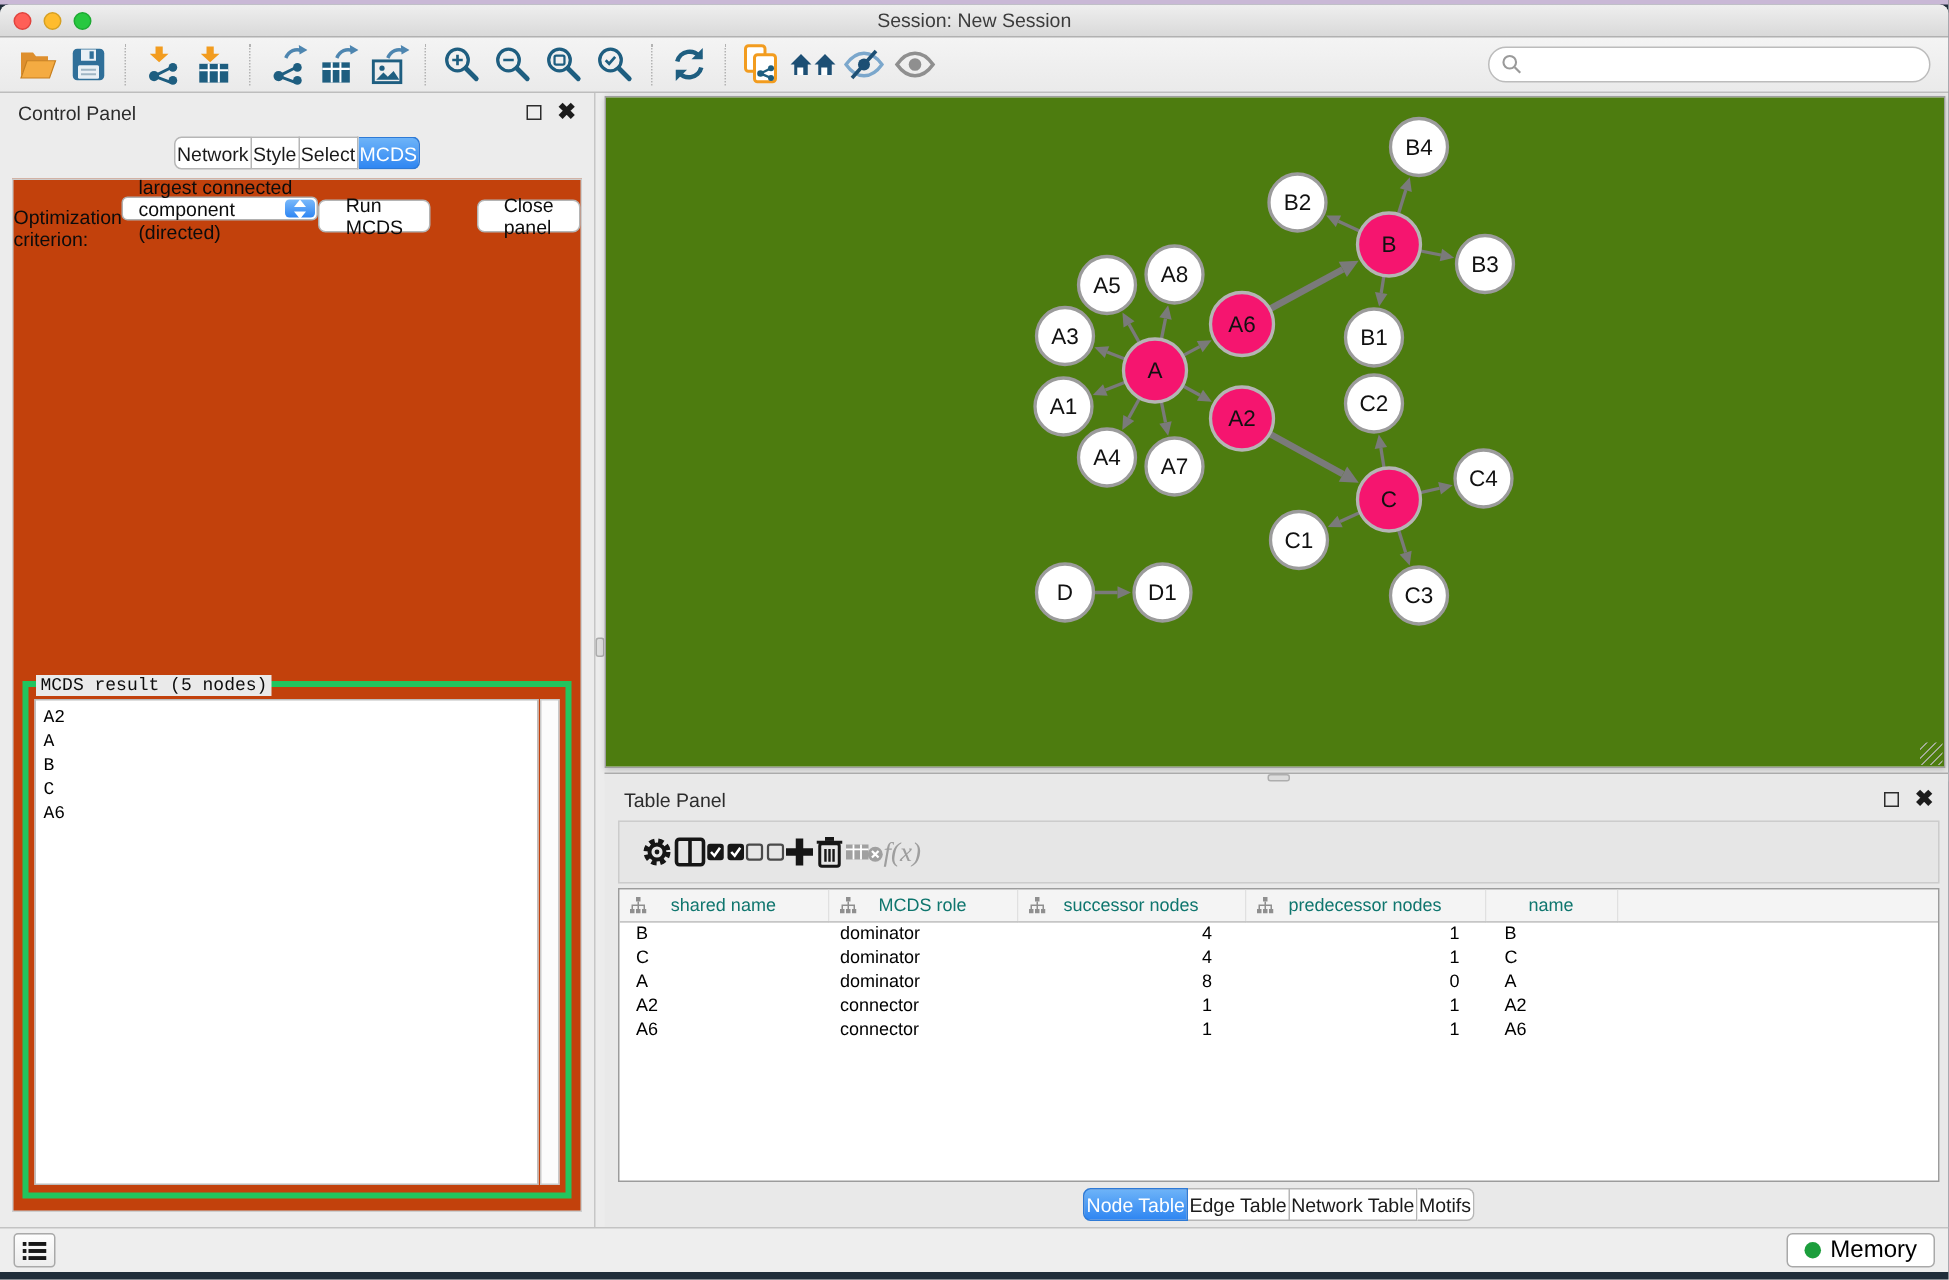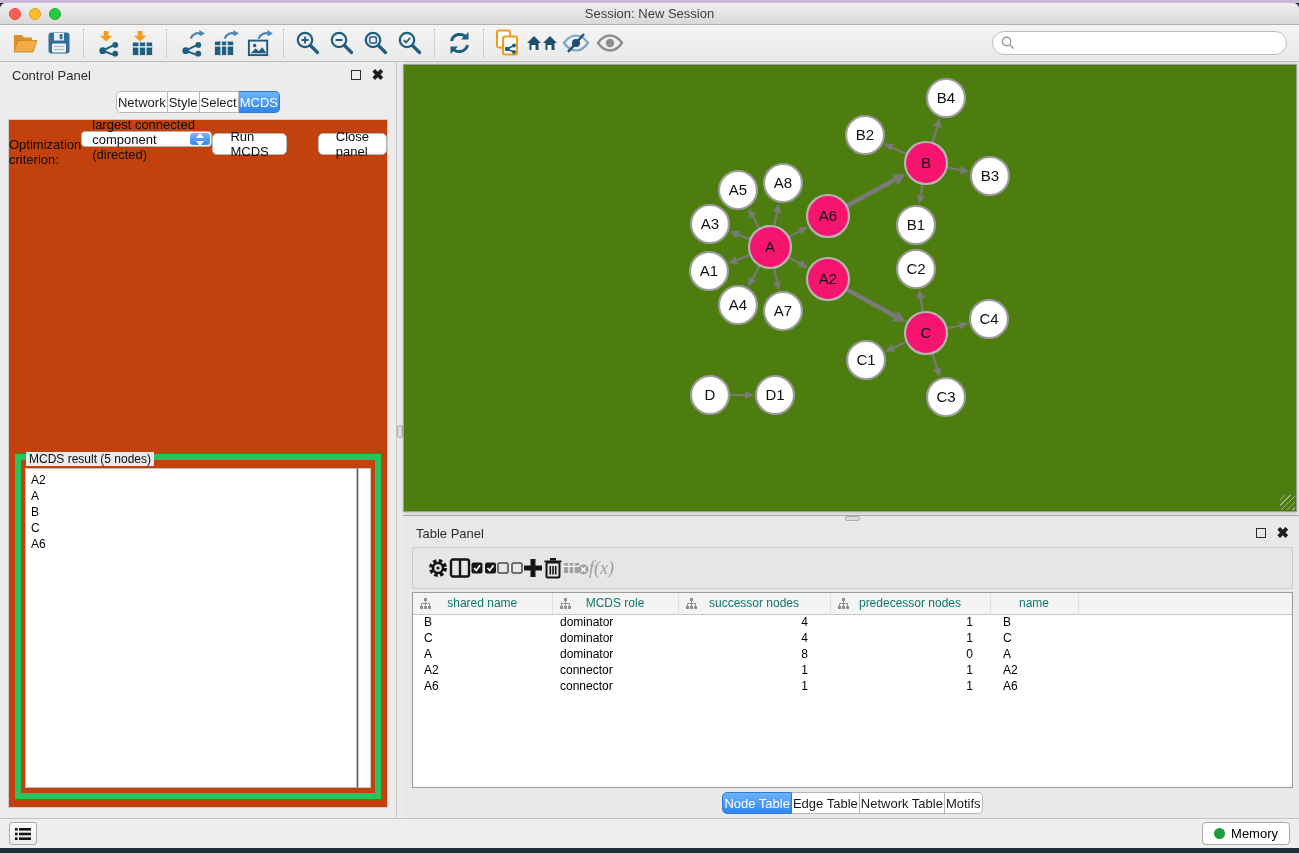--- a/index.html
+++ b/index.html
@@ -39,21 +39,21 @@
   .seg-tab:last-child { border-radius:0 5px 5px 0; }
   .seg-tab.active { background:linear-gradient(#6db3f8,#2f86f2); border-color:#2e7ad6; color:#fff; }
   .cp-body { flex:1; margin:0 8px 10px; border:1px solid #cdcdcd; background:#c2410c; position:relative; display:flex; flex-direction:row; align-items:flex-start; }
   .opt-label { margin-top:17px; font-size:13px; color:#0c0c0c; }
   .criterion-select { margin-top:11px; width:314px; height:16px; background:#fff; border:1px solid #b0b0b0; border-radius:4px; position:relative; display:flex; align-items:center; padding-left:10px; font-size:13px; color:#0c0c0c; }
   .select-stepper { position:absolute; right:1px; top:1px; bottom:1px; width:20px; border-radius:3px; background:linear-gradient(#7ab9fa,#2f86f3); display:flex; flex-direction:column; align-items:center; justify-content:center; gap:3px; }
   .tri-up { width:0; height:0; border-left:4px solid transparent; border-right:4px solid transparent; border-bottom:5px solid #fff; }
   .tri-down { width:0; height:0; border-left:4px solid transparent; border-right:4px solid transparent; border-top:5px solid #fff; }
   .cp-buttons { display:flex; gap:31px; margin-top:13px; }
   .btn { height:22px; padding:0 17px; background:#fff; border:1px solid #b4b4b4; border-radius:5px; font-size:13px; color:#0c0c0c; display:flex; align-items:center; cursor:default; }
-  .result-group { position:absolute; left:6px; right:6px; top:334px; bottom:8px; border:6px solid #22c55e; }
+  .result-group { position:absolute; left:6px; right:6px; top:334px; bottom:8px; border:4px solid #22c55e;font-family:Liberation Mono, monospace; }
   .result-legend { position:absolute; top:-8px; left:5px; background:#eaeaea; padding:0 3px; font-size:12px; color:#0c0c0c; }
   .result-list { position:absolute; top:8px; left:4px; right:18px; bottom:5px; background:#fff; border:1px solid #bdbdbd; font-size:12px; padding:3px 0 0 5px; overflow:hidden; }
   .result-list li { list-style:none; line-height:16px; color:#000; }
   .result-scrollbar { position:absolute; top:8px; bottom:5px; right:4px; width:13px; background:#fcfcfc; border:1px solid #c9c9c9; }
 
   
   .v-divider { width:7px; flex:0 0 7px; background:#ececec; border-left:1px solid #c6c6c6; position:relative; }
   .v-grip { position:absolute; top:363px; left:0px; width:6px; height:13px; background:#dedede; border:1px solid #adadad; border-radius:2px; }
 
   
@@ -83,21 +83,21 @@
   .node-table td.c0 { padding-left:11px; }
   .node-table td.num { text-align:right; }
   .node-table td.c2 { padding-right:22px; }
   .node-table td.c3 { padding-right:17px; }
   .node-table td.c4 { padding-left:13px; }
   .tp-tabs { height:30px; flex:0 0 30px; display:flex; align-items:center; justify-content:center; }
 
   
   .status-bar { height:30px; flex:0 0 30px; background:#eeeeee; border-top:1px solid #c3c3c3; display:flex; align-items:center; padding:0 9px; }
   .list-btn { width:28px; height:23px; background:linear-gradient(#fdfdfd,#ededed); border:1px solid #a9a9a9; border-radius:3px; display:flex; align-items:center; justify-content:center; }
-  .memory-btn { margin-left:auto; height:23px; padding:0 11px; background:#fff; border:1px solid #a9a9a9; border-radius:4px; display:flex; align-items:center; gap:6px; font-size:13px; color:#000; }
+  .memory-btn { margin-left:auto; height:23px; padding:0 11px; background:#fff; border:1px solid #a9a9a9; border-radius:4px; display:flex; align-items:center; gap:6px; font-size:16px; color:#000; }
   .memory-dot { width:11px; height:11px; border-radius:50%; background:#1c9e3c; }
 </style>
 </head>
 <body>
 
 <div class="desktop-top"></div>
 <div class="app">
 
   <div class="titlebar">
     <div class="lights">

